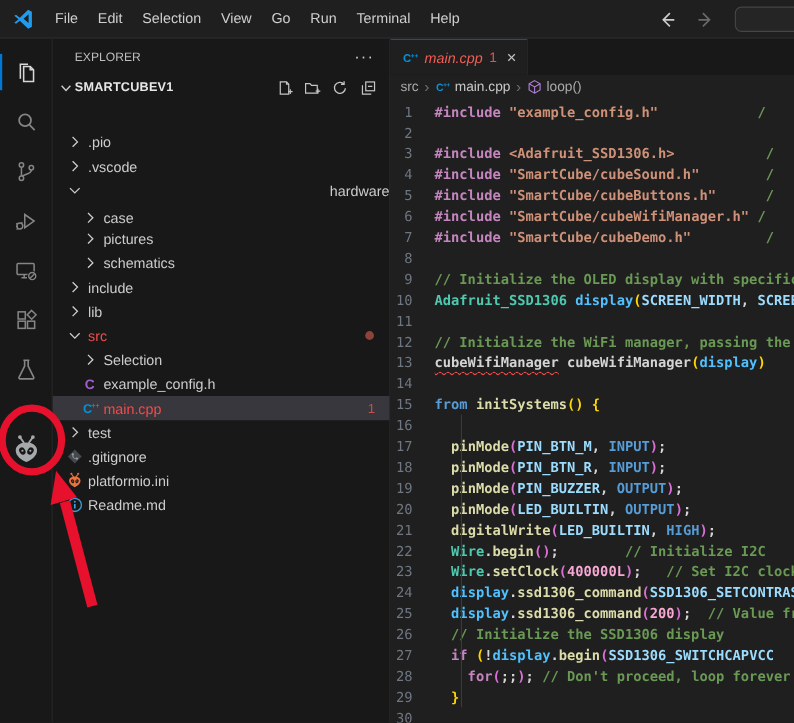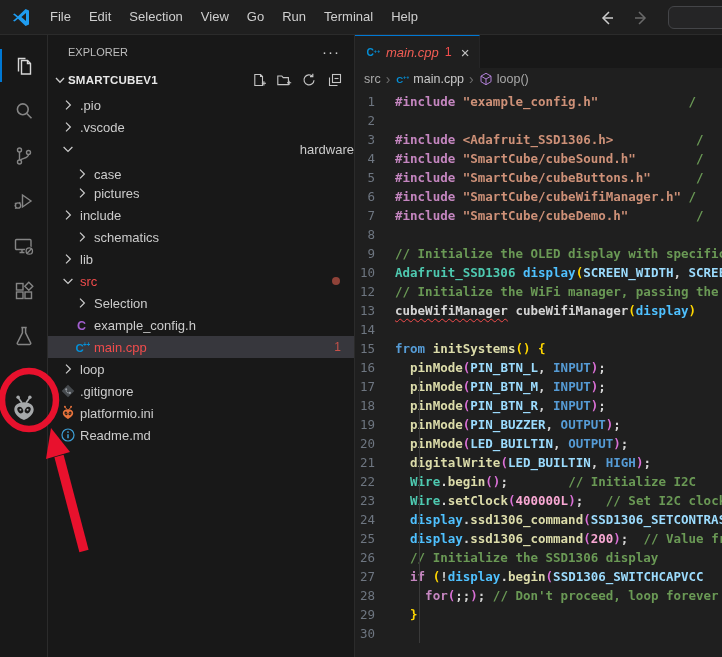--- a/index.html
+++ b/index.html
@@ -224,21 +224,21 @@
           <span>
             <svg viewBox="0 0 16 16">
               <rect x="6.5" y="2.5" width="8" height="8" stroke="#c5c5c5" stroke-width="1.1" fill="none"></rect>
               <path d="M3.5 5.5v8h8" stroke="#c5c5c5" stroke-width="1.1" fill="none"></path>
               <path d="M8.5 6.5h4" stroke="#c5c5c5" stroke-width="1.1"></path>
             </svg>
           </span>
         </span>
     </div>
     <div class="tree" id="tree">
-        <div class="trow" style="padding-left: 12px;">
+        <div class="trow" style="padding-left: 12px; margin-top: 24px;">
           <span class="ticn">
             <svg viewBox="0 0 16 16">
               <path d="M6 3.6l4.4 4.4L6 12.4" stroke="#cccccc" stroke-width="1.2" fill="none"></path>
             </svg>
           </span>
           <span class="tlbl">.pio</span>
         </div>
         <div class="trow" style="padding-left: 12px;">
           <span class="ticn">
             <svg viewBox="0 0 16 16">
@@ -264,35 +264,35 @@
           <span class="tlbl">case</span>
         </div>
         <div class="trow" style="padding-left: 26px;">
           <span class="ticn">
             <svg viewBox="0 0 16 16">
               <path d="M6 3.6l4.4 4.4L6 12.4" stroke="#cccccc" stroke-width="1.2" fill="none"></path>
             </svg>
           </span>
           <span class="tlbl">pictures</span>
         </div>
+        <div class="trow" style="padding-left: 26px;">
+          <span class="ticn">
+            <svg viewBox="0 0 16 16">
+              <path d="M6 3.6l4.4 4.4L6 12.4" stroke="#cccccc" stroke-width="1.2" fill="none"></path>
+            </svg>
+          </span>
+          <span class="tlbl">schematics</span>
+        </div>
         <div class="trow" style="padding-left: 12px;">
           <span class="ticn">
             <svg viewBox="0 0 16 16">
               <path d="M6 3.6l4.4 4.4L6 12.4" stroke="#cccccc" stroke-width="1.2" fill="none"></path>
             </svg>
           </span>
           <span class="tlbl">include</span>
-        </div>
-        <div class="trow" style="padding-left: 26px;">
-          <span class="ticn">
-            <svg viewBox="0 0 16 16">
-              <path d="M6 3.6l4.4 4.4L6 12.4" stroke="#cccccc" stroke-width="1.2" fill="none"></path>
-            </svg>
-          </span>
-          <span class="tlbl">schematics</span>
         </div>
         <div class="trow" style="padding-left: 12px;">
           <span class="ticn">
             <svg viewBox="0 0 16 16">
               <path d="M6 3.6l4.4 4.4L6 12.4" stroke="#cccccc" stroke-width="1.2" fill="none"></path>
             </svg>
           </span>
           <span class="tlbl">lib</span>
         </div>
         <div class="trow err" style="padding-left: 12px;">
@@ -329,21 +329,21 @@
           </span>
           <span class="tlbl">main.cpp</span>
           <span class="tbadge">1</span>
         </div>
         <div class="trow" style="padding-left: 12px;">
           <span class="ticn">
             <svg viewBox="0 0 16 16">
               <path d="M6 3.6l4.4 4.4L6 12.4" stroke="#cccccc" stroke-width="1.2" fill="none"></path>
             </svg>
           </span>
-          <span class="tlbl">loop</span>
+          <span class="tlbl">test</span>
         </div>
         <div class="trow" style="padding-left: 12px;">
           <span class="ticn">
             <svg viewBox="0 0 16 16">
               <path d="M8 1.7L14.3 8 8 14.3 1.7 8z" fill="#45494d"></path>
               <circle cx="6.2" cy="6.2" r="1.05" fill="#9aa0a6"></circle>
               <circle cx="9.9" cy="9.9" r="1.05" fill="#9aa0a6"></circle>
               <path d="M6.2 7.3c0 1.7 1 2.6 2.6 2.6" stroke="#9aa0a6" stroke-width="0.9" fill="none"></path>
             </svg>
           </span>
@@ -415,25 +415,26 @@
     <div class="cl"><span class="num">1</span><span class="txt"><span class="tk-pp">#include</span><span class="tk-d"> </span><span class="tk-s">"example_config.h"</span><span class="tk-c">            /</span></span></div>
         <div class="cl"><span class="num">2</span></div>
         <div class="cl"><span class="num">3</span><span class="txt"><span class="tk-pp">#include</span><span class="tk-d"> </span><span class="tk-s">&lt;Adafruit_SSD1306.h&gt;</span><span class="tk-c">           /</span></span></div>
         <div class="cl"><span class="num">4</span><span class="txt"><span class="tk-pp">#include</span><span class="tk-d"> </span><span class="tk-s">"SmartCube/cubeSound.h"</span><span class="tk-c">        /</span></span></div>
         <div class="cl"><span class="num">5</span><span class="txt"><span class="tk-pp">#include</span><span class="tk-d"> </span><span class="tk-s">"SmartCube/cubeButtons.h"</span><span class="tk-c">      /</span></span></div>
         <div class="cl"><span class="num">6</span><span class="txt"><span class="tk-pp">#include</span><span class="tk-d"> </span><span class="tk-s">"SmartCube/cubeWifiManager.h"</span><span class="tk-c"> /</span></span></div>
         <div class="cl"><span class="num">7</span><span class="txt"><span class="tk-pp">#include</span><span class="tk-d"> </span><span class="tk-s">"SmartCube/cubeDemo.h"</span><span class="tk-c">         /</span></span></div>
         <div class="cl"><span class="num">8</span><span class="txt"></span></div>
         <div class="cl"><span class="num">9</span><span class="txt"><span class="tk-c">// Initialize the OLED display with specific settings</span></span></div>
         <div class="cl"><span class="num">10</span><span class="txt"><span class="tk-ty">Adafruit_SSD1306</span><span class="tk-d"> </span><span class="tk-gb">display</span><span class="tk-b1">(</span><span class="tk-v">SCREEN_WIDTH</span><span class="tk-d">, </span><span class="tk-v">SCREEN_HEIGHT</span></span></div>
+        <div class="cl"><span class="num">11</span><span class="txt"></span></div>
         <div class="cl"><span class="num">12</span><span class="txt"><span class="tk-c">// Initialize the WiFi manager, passing the display</span></span></div>
         <div class="cl"><span class="num">13</span><span class="txt"><span class="tk-e">cubeWifiManager</span><span class="tk-d"> cubeWifiManager</span><span class="tk-b1">(</span><span class="tk-g">display</span><span class="tk-b1">)</span></span></div>
         <div class="cl"><span class="num">14</span><span class="txt"></span></div>
         <div class="cl"><span class="num">15</span><span class="txt"><span class="tk-m">from</span><span class="tk-d"> </span><span class="tk-f">initSystems</span><span class="tk-b1">()</span><span class="tk-d"> </span><span class="tk-b1">{</span></span></div>
-        <div class="cl"><span class="num">16</span><span class="txt"><span class="tk-d">  </span><span class="tk-f">pinMode</span><span class="tk-b2">(</span><span class="tk-v">PIN_BTN_L</span><span class="tk-d">, </span><span class="tk-m">INPUT</span><span class="tk-b2">)</span><span class="tk-d">;</span></span></div>
+        <div class="cl"><span class="num">16</span></div>
         <div class="cl"><span class="num">17</span><span class="txt"><span class="tk-d">  </span><span class="tk-f">pinMode</span><span class="tk-b2">(</span><span class="tk-v">PIN_BTN_M</span><span class="tk-d">, </span><span class="tk-m">INPUT</span><span class="tk-b2">)</span><span class="tk-d">;</span></span></div>
         <div class="cl"><span class="num">18</span><span class="txt"><span class="tk-d">  </span><span class="tk-f">pinMode</span><span class="tk-b2">(</span><span class="tk-v">PIN_BTN_R</span><span class="tk-d">, </span><span class="tk-m">INPUT</span><span class="tk-b2">)</span><span class="tk-d">;</span></span></div>
         <div class="cl"><span class="num">19</span><span class="txt"><span class="tk-d">  </span><span class="tk-f">pinMode</span><span class="tk-b2">(</span><span class="tk-v">PIN_BUZZER</span><span class="tk-d">, </span><span class="tk-m">OUTPUT</span><span class="tk-b2">)</span><span class="tk-d">;</span></span></div>
         <div class="cl"><span class="num">20</span><span class="txt"><span class="tk-d">  </span><span class="tk-f">pinMode</span><span class="tk-b2">(</span><span class="tk-v">LED_BUILTIN</span><span class="tk-d">, </span><span class="tk-m">OUTPUT</span><span class="tk-b2">)</span><span class="tk-d">;</span></span></div>
         <div class="cl"><span class="num">21</span><span class="txt"><span class="tk-d">  </span><span class="tk-f">digitalWrite</span><span class="tk-b2">(</span><span class="tk-v">LED_BUILTIN</span><span class="tk-d">, </span><span class="tk-m">HIGH</span><span class="tk-b2">)</span><span class="tk-d">;</span></span></div>
         <div class="cl"><span class="num">22</span><span class="txt"><span class="tk-d">  </span><span class="tk-ty">Wire</span><span class="tk-d">.</span><span class="tk-f">begin</span><span class="tk-b2">()</span><span class="tk-d">;</span><span class="tk-c">        // Initialize I2C</span></span></div>
         <div class="cl"><span class="num">23</span><span class="txt"><span class="tk-d">  </span><span class="tk-ty">Wire</span><span class="tk-d">.</span><span class="tk-f">setClock</span><span class="tk-b2">(</span><span class="tk-nu">400000L</span><span class="tk-b2">)</span><span class="tk-d">;</span><span class="tk-c">   // Set I2C clock</span></span></div>
         <div class="cl"><span class="num">24</span><span class="txt"><span class="tk-d">  </span><span class="tk-g">display</span><span class="tk-d">.</span><span class="tk-f">ssd1306_command</span><span class="tk-b2">(</span><span class="tk-v">SSD1306_SETCONTRAST</span></span></div>
         <div class="cl"><span class="num">25</span><span class="txt"><span class="tk-d">  </span><span class="tk-g">display</span><span class="tk-d">.</span><span class="tk-f">ssd1306_command</span><span class="tk-b2">(</span><span class="tk-nu">200</span><span class="tk-b2">)</span><span class="tk-d">;</span><span class="tk-c">  // Value from 0-255</span></span></div>
         <div class="cl"><span class="num">26</span><span class="txt"><span class="tk-c">  // Initialize the SSD1306 display</span></span></div>

